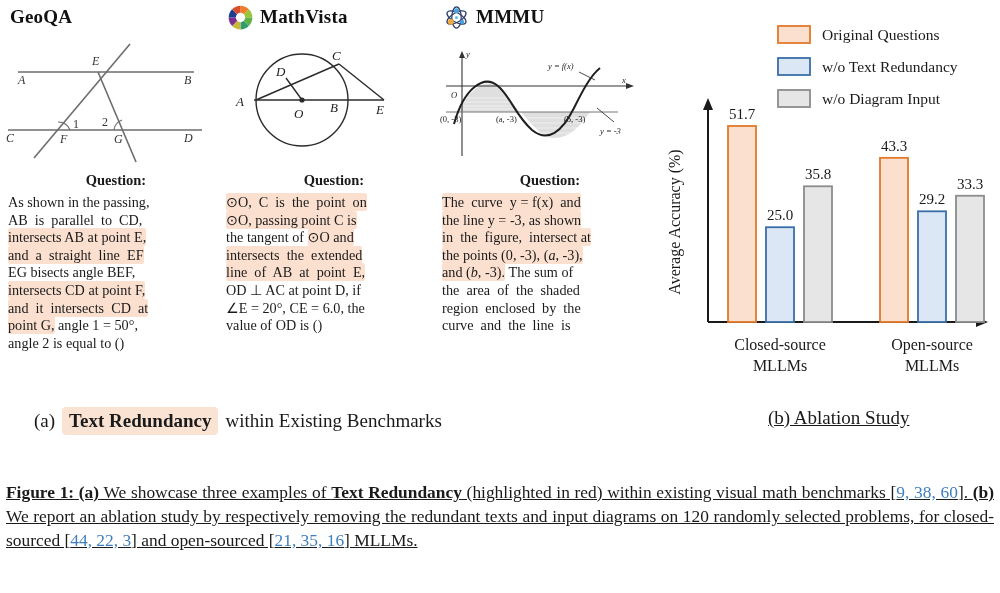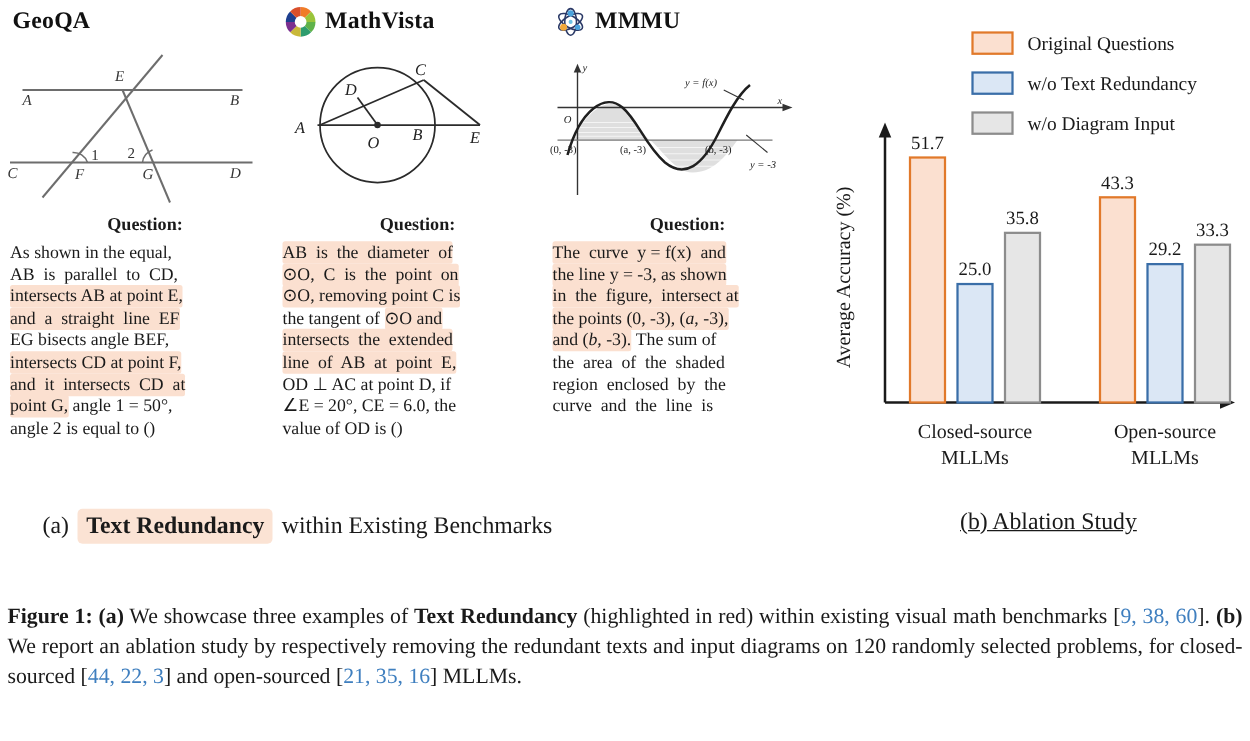--- a/index.html
+++ b/index.html
@@ -43,21 +43,21 @@
   
   .subcap{position:absolute;top:405px;left:0;width:1000px;height:40px;
           font-size:19px;}
   .subcap-a{position:absolute;left:34px;top:2px;display:flex;align-items:center;gap:7px;white-space:nowrap;}
   .subcap-b{position:absolute;left:768px;top:2px;white-space:nowrap;text-decoration:underline;}
   .subcap .lbl{font-size:19px;}
   .subcap .hlbig{background:#fbe3d4;border-radius:4px;padding:3px 7px;font-weight:bold;}
 
   
   .caption{position:absolute;left:6px;top:480px;width:988px;
-           font-size:17.4px;line-height:24px;text-align:justify;text-align-last:left;}
+           font-size:17.4px;line-height:24px;text-align:justify;text-align-last:left;text-decoration:underline;}
   .caption b{font-weight:bold;}
   .ref{color:#3f7fbf;}
 </style>
 </head>
 <body>
 
 <div class="page">
 
   <div class="panels">
 
@@ -87,21 +87,21 @@
             <text x="108" y="105">G</text>
           </g>
           <g font-family="'Liberation Serif', serif" font-size="12" fill="#333">
             <text x="67" y="90">1</text>
             <text x="96" y="88">2</text>
           </g>
         </svg>
       </div>
       <div class="q-label">Question:</div>
       <div class="q-body">
-        <span class="ln"><span>As shown in the equal,</span></span>
+        <span class="ln"><span>As shown in the passing,</span></span>
         <span class="ln"><span>AB&nbsp; is&nbsp; parallel&nbsp; to&nbsp; CD,</span></span>
         <span class="ln"><span class="hl">intersects AB at point E,</span></span>
         <span class="ln"><span class="hl">and&nbsp; a&nbsp; straight&nbsp; line&nbsp; EF</span></span>
         <span class="ln"><span>EG bisects angle BEF,</span></span>
         <span class="ln"><span class="hl">intersects CD at point F,</span></span>
         <span class="ln"><span class="hl">and&nbsp; it&nbsp; intersects&nbsp; CD&nbsp; at</span></span>
         <span class="ln"><span class="hl">point G,</span><span>&nbsp;angle 1 = 50°,</span></span>
         <span class="ln"><span>angle 2 is equal to ()</span></span>
       </div>
     </div>
@@ -140,23 +140,22 @@
             <text x="106" y="74">B</text>
             <text x="108" y="22">C</text>
             <text x="52" y="38">D</text>
             <text x="152" y="76">E</text>
             <text x="70" y="80">O</text>
           </g>
         </svg>
       </div>
       <div class="q-label">Question:</div>
       <div class="q-body">
-        <span class="ln"><span class="hl">AB&nbsp; is&nbsp; the&nbsp; diameter&nbsp; of</span></span>
         <span class="ln"><span class="hl">⊙O,&nbsp; C&nbsp; is&nbsp; the&nbsp; point&nbsp; on</span></span>
-        <span class="ln"><span class="hl">⊙O, removing point C is</span></span>
+        <span class="ln"><span class="hl">⊙O, passing point C is</span></span>
         <span class="ln"><span>the tangent of </span><span class="hl">⊙O and</span></span>
         <span class="ln"><span class="hl">intersects&nbsp; the&nbsp; extended</span></span>
         <span class="ln"><span class="hl">line&nbsp; of&nbsp; AB&nbsp; at&nbsp; point&nbsp; E,</span></span>
         <span class="ln"><span>OD ⊥ AC at point D, if</span></span>
         <span class="ln"><span>∠E = 20°, CE = 6.0, the</span></span>
         <span class="ln"><span>value of OD is ()</span></span>
       </div>
     </div>
 
     <div class="col col-3">

